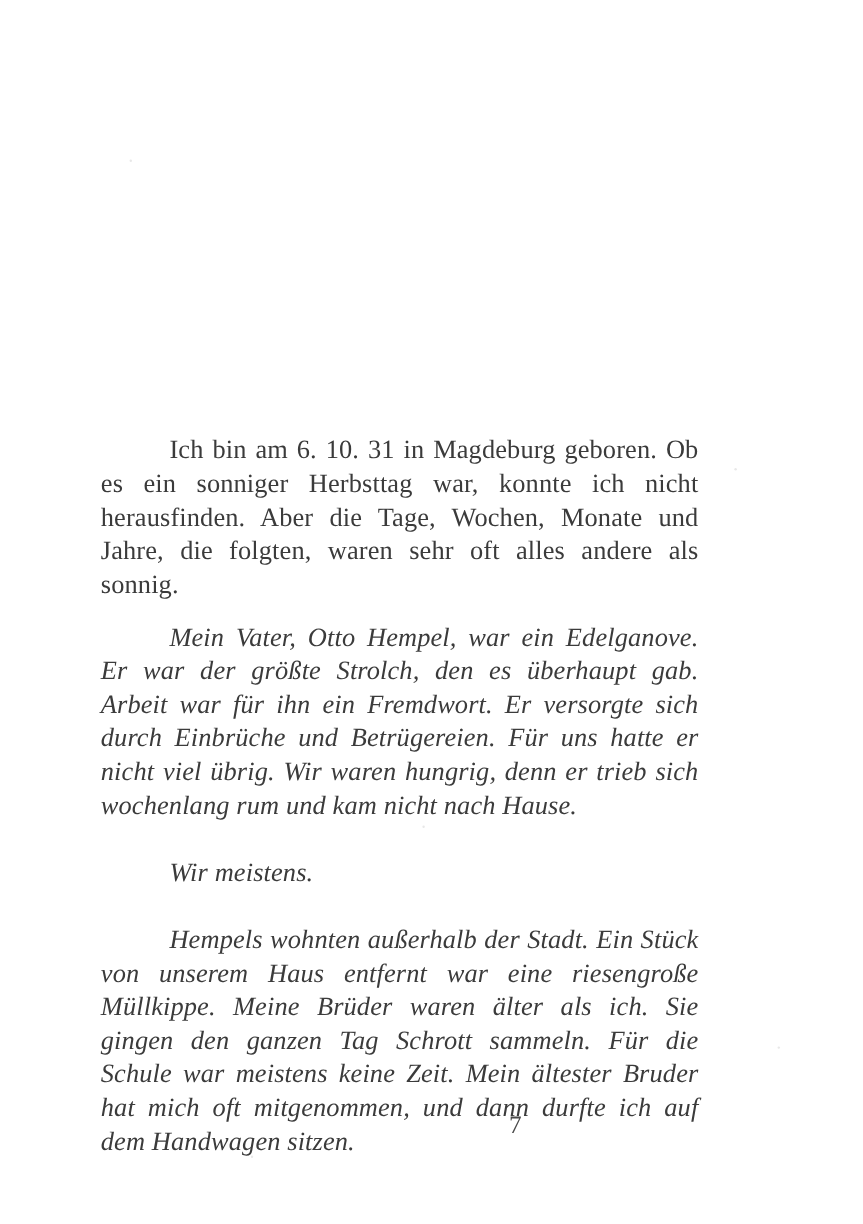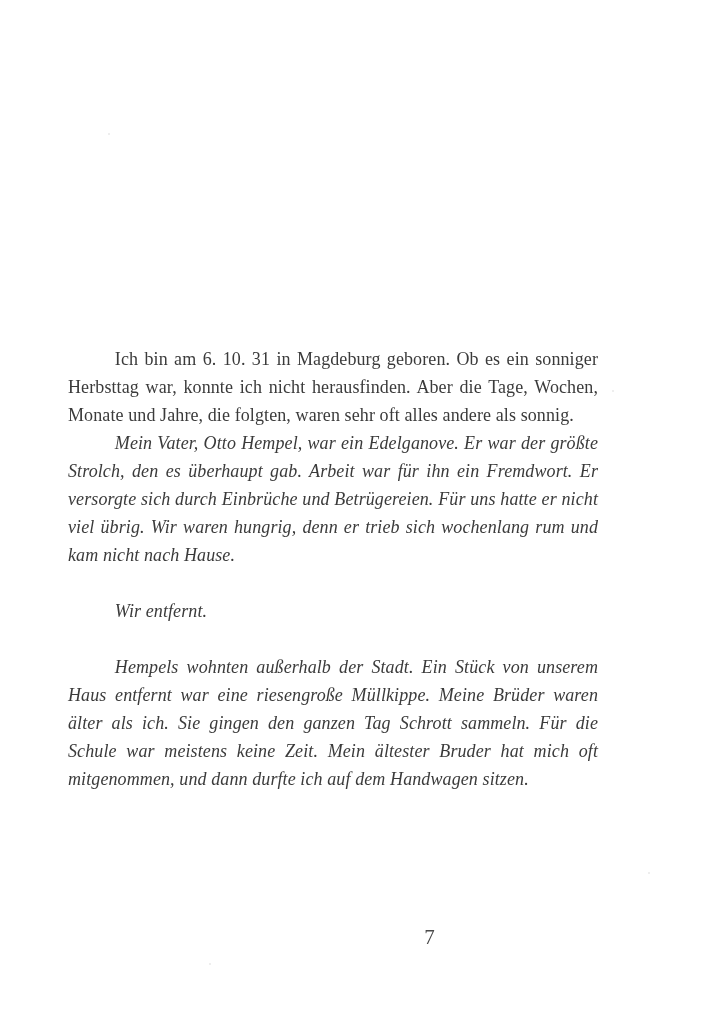--- a/index.html
+++ b/index.html
@@ -30,24 +30,24 @@
   }
 
   .text-column {
     position: absolute;
     left: 68px;
     top: 345px;
     width: 530px;
   }
 
   .para {
-    margin: 0;
+    margin: 16px;
     text-align: justify;
     text-justify: inter-word;
-    font-size: 18px;
+    font-size: 22px;
     line-height: 28px;
     color: #3b3b3b;
     text-indent: 2.6em;
     -webkit-font-smoothing: antialiased;
     letter-spacing: 0.1px;
   }
 
   
   .para + .para {
     margin-top: 0;
@@ -95,21 +95,21 @@
 
   <div class="speckle" style="left:108px; top:133px;"></div>
   <div class="speckle" style="left:612px; top:390px;"></div>
   <div class="speckle" style="left:352px; top:688px;"></div>
   <div class="speckle" style="left:209px; top:963px;"></div>
   <div class="speckle" style="left:648px; top:872px;"></div>
 
   <div class="text-column">
     <p class="para">Ich bin am 6. 10. 31 in Magdeburg geboren. Ob es ein sonniger Herbsttag war, konnte ich nicht herausfinden. Aber die Tage, Wochen, Monate und Jahre, die folgten, waren sehr oft alles andere als sonnig.</p>
     <p class="para">Mein Vater, Otto Hempel, war ein Edelganove. Er war der größte Strolch, den es überhaupt gab. Arbeit war für ihn ein Fremdwort. Er versorgte sich durch Einbrüche und Betrügereien. Für uns hatte er nicht viel übrig. Wir waren hungrig, denn er trieb sich wochenlang rum und kam nicht nach Hause.</p>
-    <p class="para spaced-before">Wir entfernt.</p>
+    <p class="para spaced-before">Wir meistens.</p>
     <p class="para spaced-before">Hempels wohnten außerhalb der Stadt. Ein Stück von unserem Haus entfernt war eine riesengroße Müllkippe. Meine Brüder waren älter als ich. Sie gingen den ganzen Tag Schrott sammeln. Für die Schule war meistens keine Zeit. Mein ältester Bruder hat mich oft mitgenommen, und dann durfte ich auf dem Handwagen sitzen.</p>
   </div>
 
   <div class="page-number">
     <span class="folio">7</span>
   </div>
 
 </div>
 
 </body></html>

